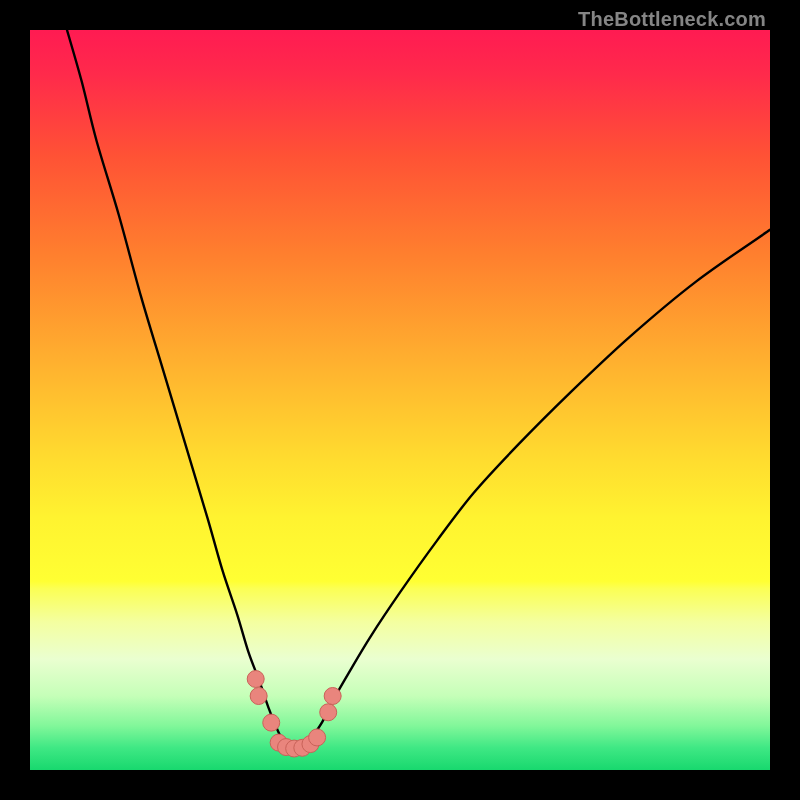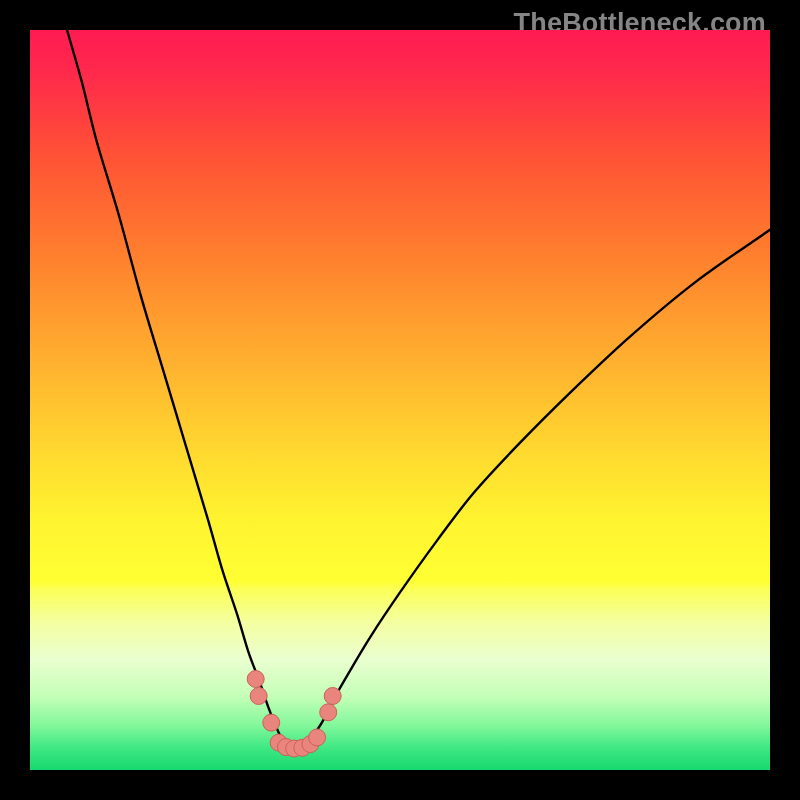--- a/index.html
+++ b/index.html
@@ -1,18 +1,18 @@
 <!DOCTYPE html>
 <html><head>
 <meta charset="utf-8">
 <style>
   html,body{margin:0;padding:0;width:800px;height:800px;overflow:hidden;background:#000;font-family:Arial,Helvetica,sans-serif}
   .stage{position:relative;width:800px;height:800px;background:#000}
   .plot{position:absolute;left:30px;top:30px;width:740px;height:740px;overflow:hidden}
-  .watermark{position:absolute;right:34px;top:8px;font-size:27px;font-weight:600;color:#858585;letter-spacing:.2px}
+  .watermark{position:absolute;right:34px;top:8px;font-size:20px;font-weight:600;color:#858585;letter-spacing:.2px}
   svg{display:block}
 </style>
 </head>
 <body>
 
 <div class="stage">
   <div class="watermark">TheBottleneck.com</div>
   <div class="plot">
     <svg id="chart-svg" width="740" height="740" viewBox="0 0 740 740" preserveAspectRatio="none">
       <defs>

